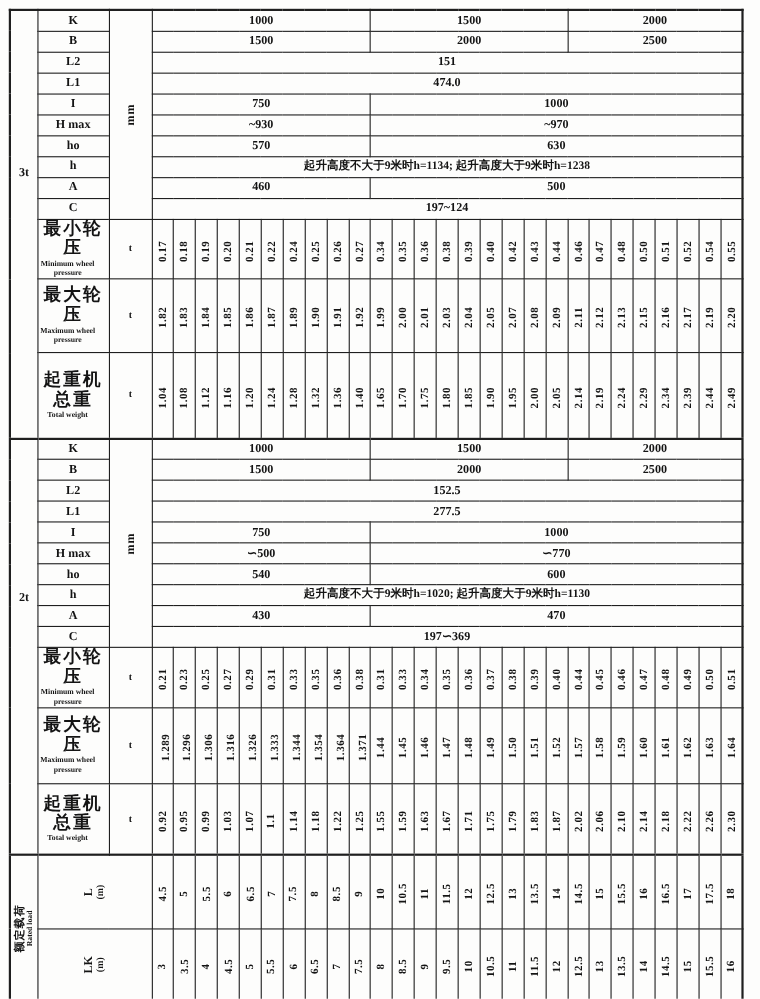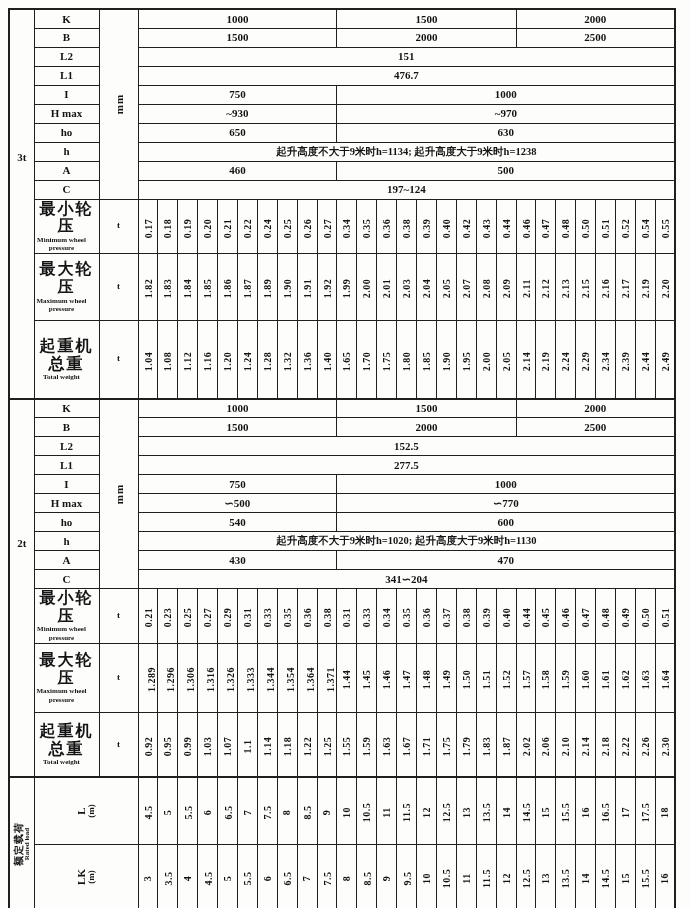--- a/index.html
+++ b/index.html
@@ -83,35 +83,35 @@
           <td class="gval" colspan="10">1500</td>
           <td class="gval" colspan="9">2000</td>
           <td class="gval" colspan="8">2500</td>
         </tr>
         <tr style="height: 19px;">
           <td class="pname">L2</td>
           <td class="gval" colspan="27">151</td>
         </tr>
         <tr style="height: 19px;">
           <td class="pname">L1</td>
-          <td class="gval" colspan="27">476.7</td>
+          <td class="gval" colspan="27">474.0</td>
         </tr>
         <tr style="height: 19px;">
           <td class="pname">I</td>
           <td class="gval" colspan="10">750</td>
           <td class="gval" colspan="17">1000</td>
         </tr>
         <tr style="height: 19px;">
           <td class="pname">H max</td>
           <td class="gval" colspan="10">~930</td>
           <td class="gval" colspan="17">~970</td>
         </tr>
         <tr style="height: 19px;">
           <td class="pname">ho</td>
-          <td class="gval" colspan="10">650</td>
+          <td class="gval" colspan="10">570</td>
           <td class="gval" colspan="17">630</td>
         </tr>
         <tr style="height: 19px;">
           <td class="pname">h</td>
           <td class="hnote" colspan="27">起升高度不大于9米时h=1134; 起升高度大于9米时h=1238</td>
         </tr>
         <tr style="height: 19px;">
           <td class="pname">A</td>
           <td class="gval" colspan="10">460</td>
           <td class="gval" colspan="17">500</td>
@@ -267,21 +267,21 @@
           <td class="pname">h</td>
           <td class="hnote" colspan="27">起升高度不大于9米时h=1020; 起升高度大于9米时h=1130</td>
         </tr>
         <tr style="height: 19px;">
           <td class="pname">A</td>
           <td class="gval" colspan="10">430</td>
           <td class="gval" colspan="17">470</td>
         </tr>
         <tr style="height: 19px;">
           <td class="pname">C</td>
-          <td class="gval" colspan="27">341∽204</td>
+          <td class="gval" colspan="27">197∽369</td>
         </tr>
         <tr style="height: 53px;">
           <td>
             <span class="rlabel-zh">最小轮压</span>
             <span class="rlabel-en">Minimum wheel pressure</span>
           </td>
           <td class="unit-t">t</td>
           <td class="vcell"><span class="v">0.21</span></td>
           <td class="vcell"><span class="v">0.23</span></td>
           <td class="vcell"><span class="v">0.25</span></td>

